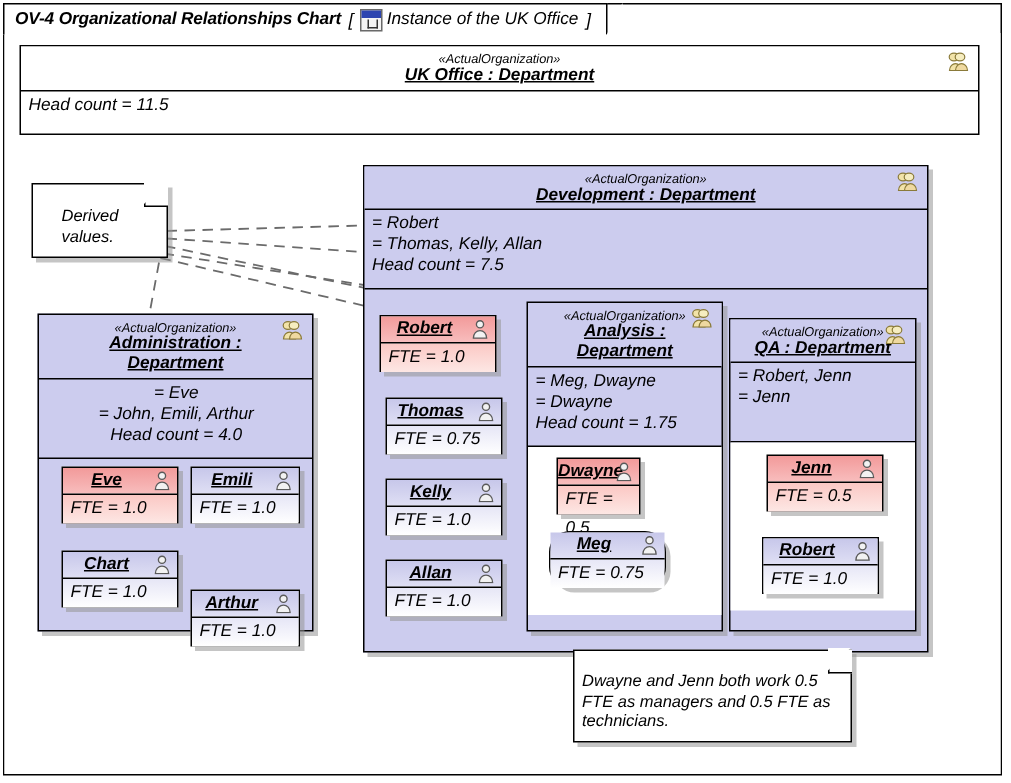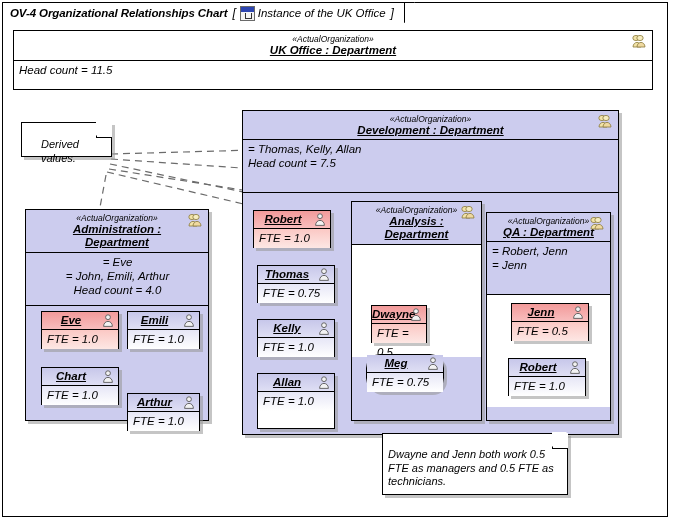--- a/index.html
+++ b/index.html
@@ -125,20 +125,21 @@
         <span class="stereo">«ActualOrganization»</span>
         <span class="nm">Development : Department</span>
         <svg class="grp-icon" viewBox="0 0 17 15">
           <ellipse cx="5" cy="4" rx="3.2" ry="2.6" fill="#f2e3a8" stroke="#8a7a3a" stroke-width=".8"></ellipse>
           <ellipse cx="9" cy="4" rx="3.2" ry="2.6" fill="#f6edc0" stroke="#8a7a3a" stroke-width=".8"></ellipse>
           <path d="M2 13c0-3 2.2-4.6 4-4.6S10 10 10 13z" fill="#f2e3a8" stroke="#8a7a3a" stroke-width=".8"></path>
           <path d="M6 13c0-3 2.2-4.6 4-4.6S14 10 14 13z" fill="#efd9a0" stroke="#8a7a3a" stroke-width=".8"></path>
         </svg>
       </div>
       <div class="cmp" style="height:47px;">
+        <div>= Robert</div>
         <div>= Thomas, Kelly, Allan</div>
         <div>Head count = 7.5</div>
       </div>
       <div class="body"></div>
     </div>
 
     <div class="person mgr" style="left:250px;top:188px;width:78px;height:38px;">
       <div class="ph">
         <span class="pn">Robert</span>
         <svg class="pfig" viewBox="0 0 12 13">
@@ -164,21 +165,21 @@
       <div class="ph">
         <span class="pn">Kelly</span>
         <svg class="pfig" viewBox="0 0 12 13">
           <circle cx="6" cy="3.2" r="2.4" fill="#f2f2f2" stroke="#5a5a5a" stroke-width=".9"></circle>
           <path d="M1.6 12.4c0-3.1 2-5 4.4-5s4.4 1.9 4.4 5z" fill="#f2f2f2" stroke="#5a5a5a" stroke-width=".9"></path>
         </svg>
       </div>
       <div class="pb">FTE = 1.0</div>
     </div>
 
-    <div class="person" style="left:254px;top:351px;width:78px;height:56px;">
+    <div class="person" style="left:254px;top:351px;width:78px;height:38px;">
       <div class="ph">
         <span class="pn">Allan</span>
         <svg class="pfig" viewBox="0 0 12 13">
           <circle cx="6" cy="3.2" r="2.4" fill="#f2f2f2" stroke="#5a5a5a" stroke-width=".9"></circle>
           <path d="M1.6 12.4c0-3.1 2-5 4.4-5s4.4 1.9 4.4 5z" fill="#f2f2f2" stroke="#5a5a5a" stroke-width=".9"></path>
         </svg>
       </div>
       <div class="pb">FTE = 1.0</div>
     </div>
 
@@ -186,20 +187,25 @@
       <div class="hdr">
         <span class="stereo">«ActualOrganization»</span>
         <span class="nm">Analysis :</span>
         <span class="nm">Department</span>
         <svg class="grp-icon" viewBox="0 0 17 15">
           <ellipse cx="5" cy="4" rx="3.2" ry="2.6" fill="#f2e3a8" stroke="#8a7a3a" stroke-width=".8"></ellipse>
           <ellipse cx="9" cy="4" rx="3.2" ry="2.6" fill="#f6edc0" stroke="#8a7a3a" stroke-width=".8"></ellipse>
           <path d="M2 13c0-3 2.2-4.6 4-4.6S10 10 10 13z" fill="#f2e3a8" stroke="#8a7a3a" stroke-width=".8"></path>
           <path d="M6 13c0-3 2.2-4.6 4-4.6S14 10 14 13z" fill="#efd9a0" stroke="#8a7a3a" stroke-width=".8"></path>
         </svg>
+      </div>
+      <div class="cmp" style="height:47px;">
+        <div>= Meg, Dwayne</div>
+        <div>= Dwayne</div>
+        <div>Head count = 1.75</div>
       </div>
       <div class="body" style="background:#fff;height:112px;"></div>
     </div>
 
     <div class="person mgr" style="left:368px;top:283px;width:56px;height:38px;">
       <div class="ph">
         <span class="pn">Dwayne</span>
         <svg class="pfig" viewBox="0 0 12 13">
           <circle cx="6" cy="3.2" r="2.4" fill="#f2f2f2" stroke="#5a5a5a" stroke-width=".9"></circle>
           <path d="M1.6 12.4c0-3.1 2-5 4.4-5s4.4 1.9 4.4 5z" fill="#f2f2f2" stroke="#5a5a5a" stroke-width=".9"></path>
@@ -316,21 +322,21 @@
       <div class="ph">
         <span class="pn">Arthur</span>
         <svg class="pfig" viewBox="0 0 12 13">
           <circle cx="6" cy="3.2" r="2.4" fill="#f2f2f2" stroke="#5a5a5a" stroke-width=".9"></circle>
           <path d="M1.6 12.4c0-3.1 2-5 4.4-5s4.4 1.9 4.4 5z" fill="#f2f2f2" stroke="#5a5a5a" stroke-width=".9"></path>
         </svg>
       </div>
       <div class="pb">FTE = 1.0</div>
     </div>
 
-    <div class="note" style="left:18px;top:100px;width:91px;height:35px;padding-top:15px;padding-left:19px;">
+    <div class="note" style="left:18px;top:100px;width:91px;height:50px;padding-top:15px;padding-left:19px;">
       <span class="fold"></span>
       <span class="note-txt">Derived values.</span>
     </div>
 
     <div class="note" style="left:379px;top:411px;width:186px;height:62px;padding-top:14px;">
       <span class="fold"></span>
       <span class="note-txt">Dwayne and Jenn both work 0.5 FTE as managers and 0.5 FTE as technicians.</span>
     </div>
 
   </div>

